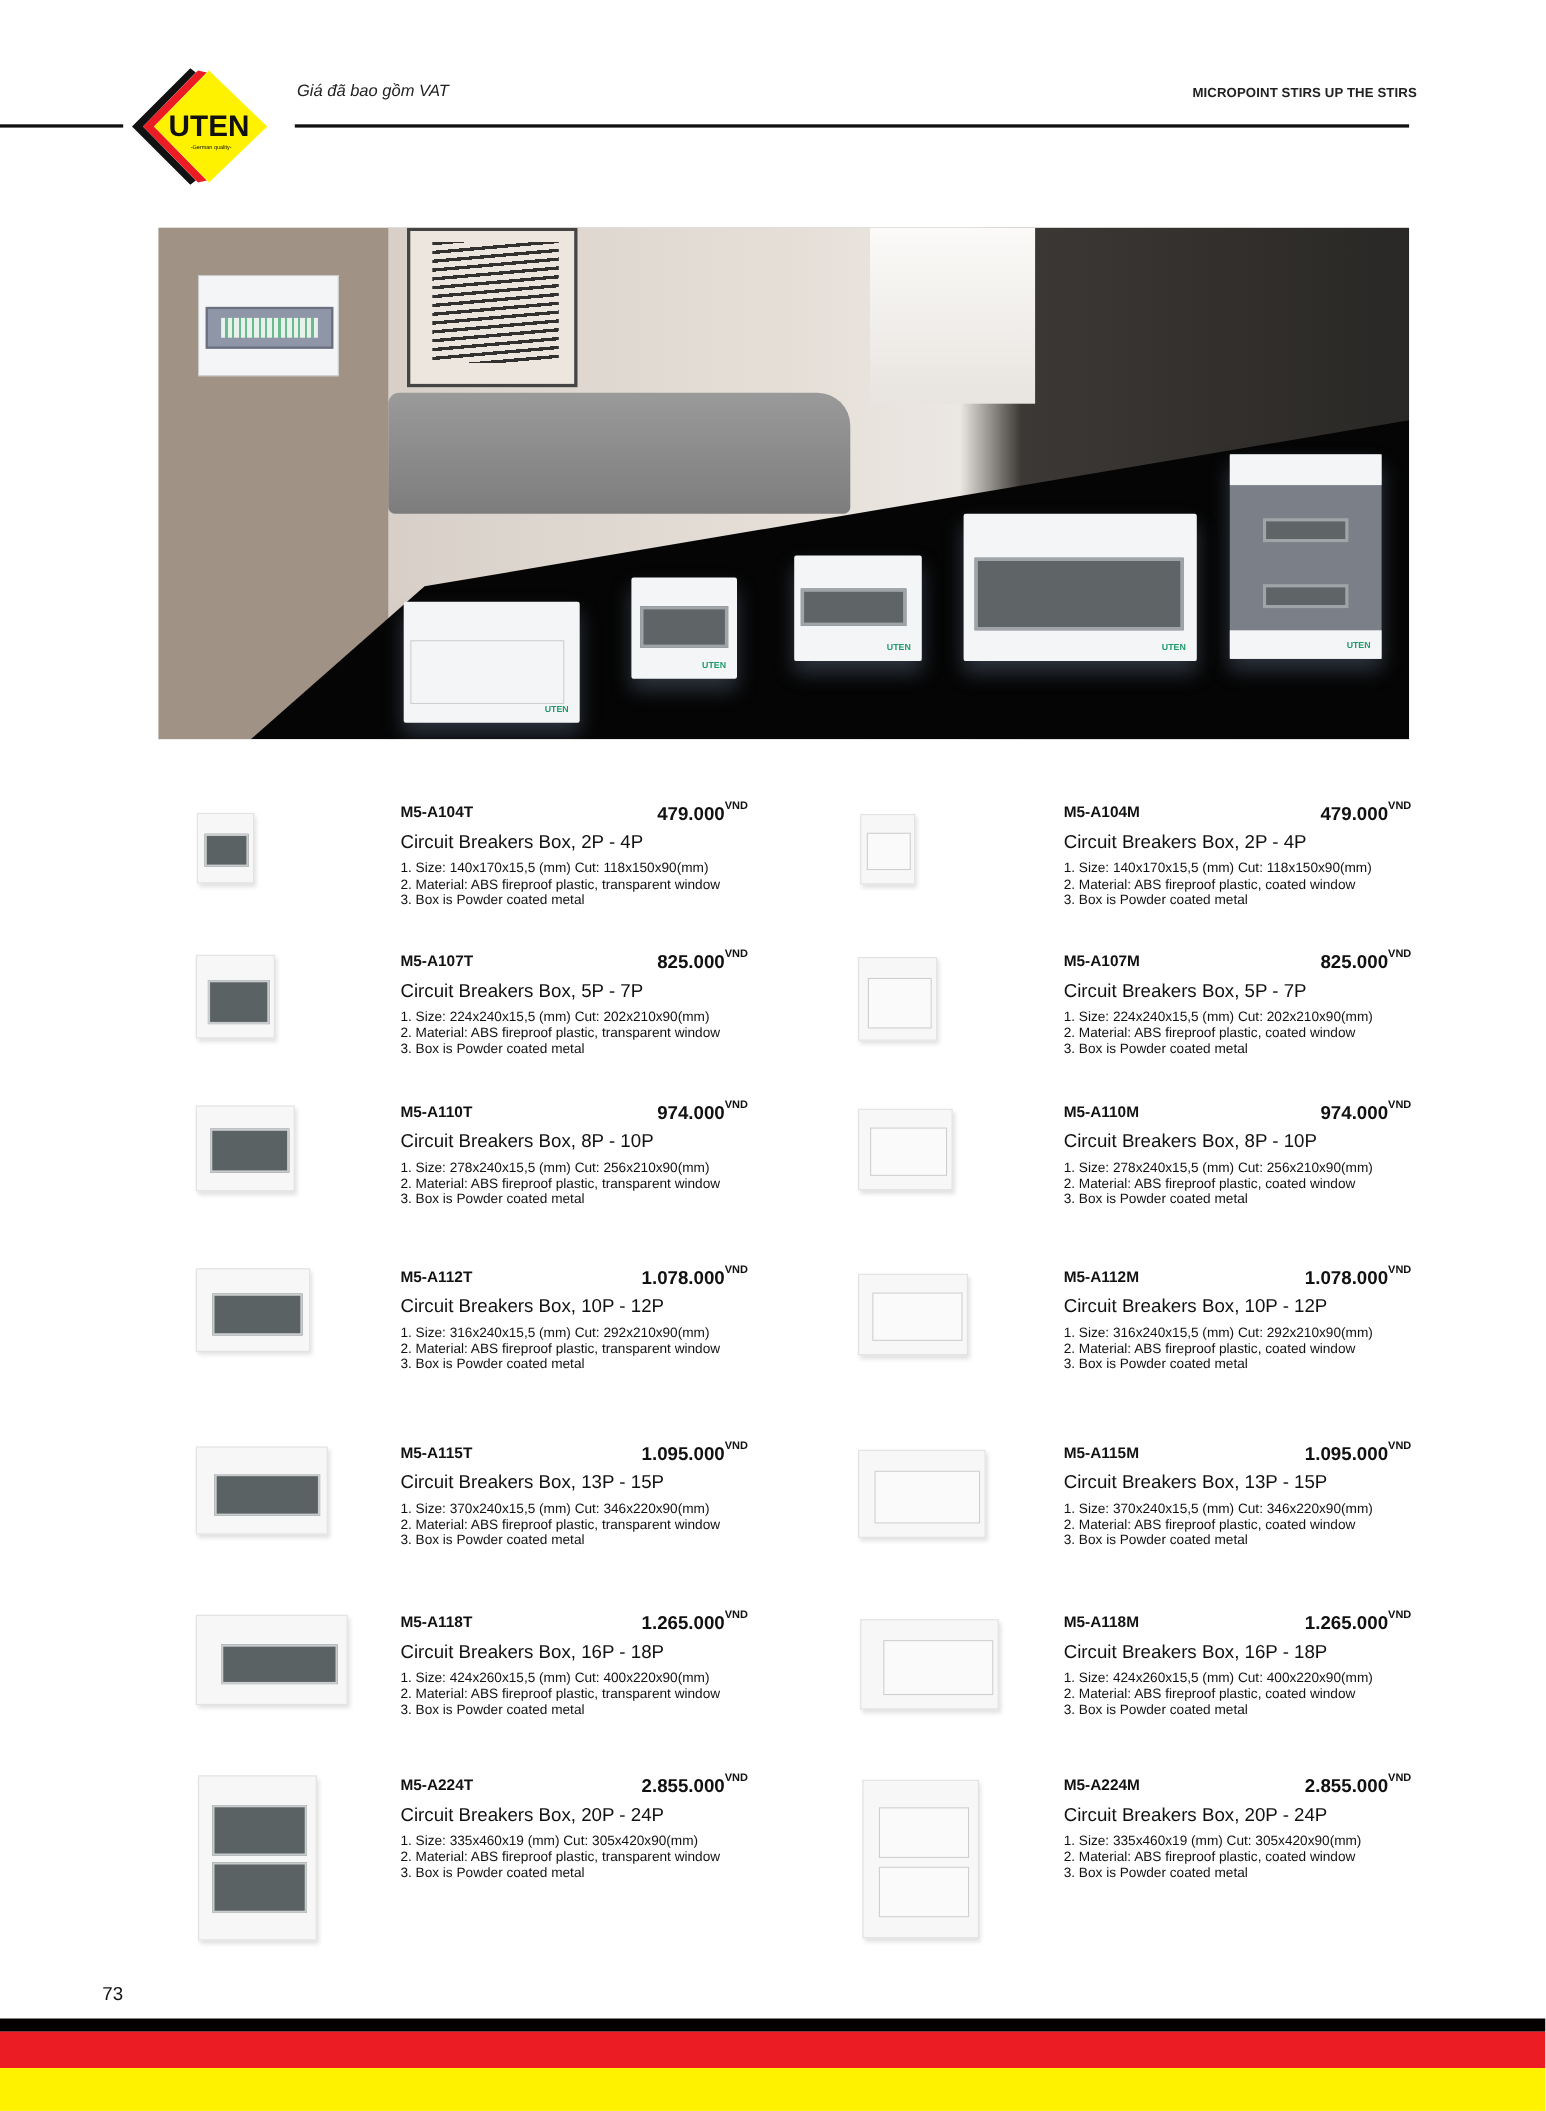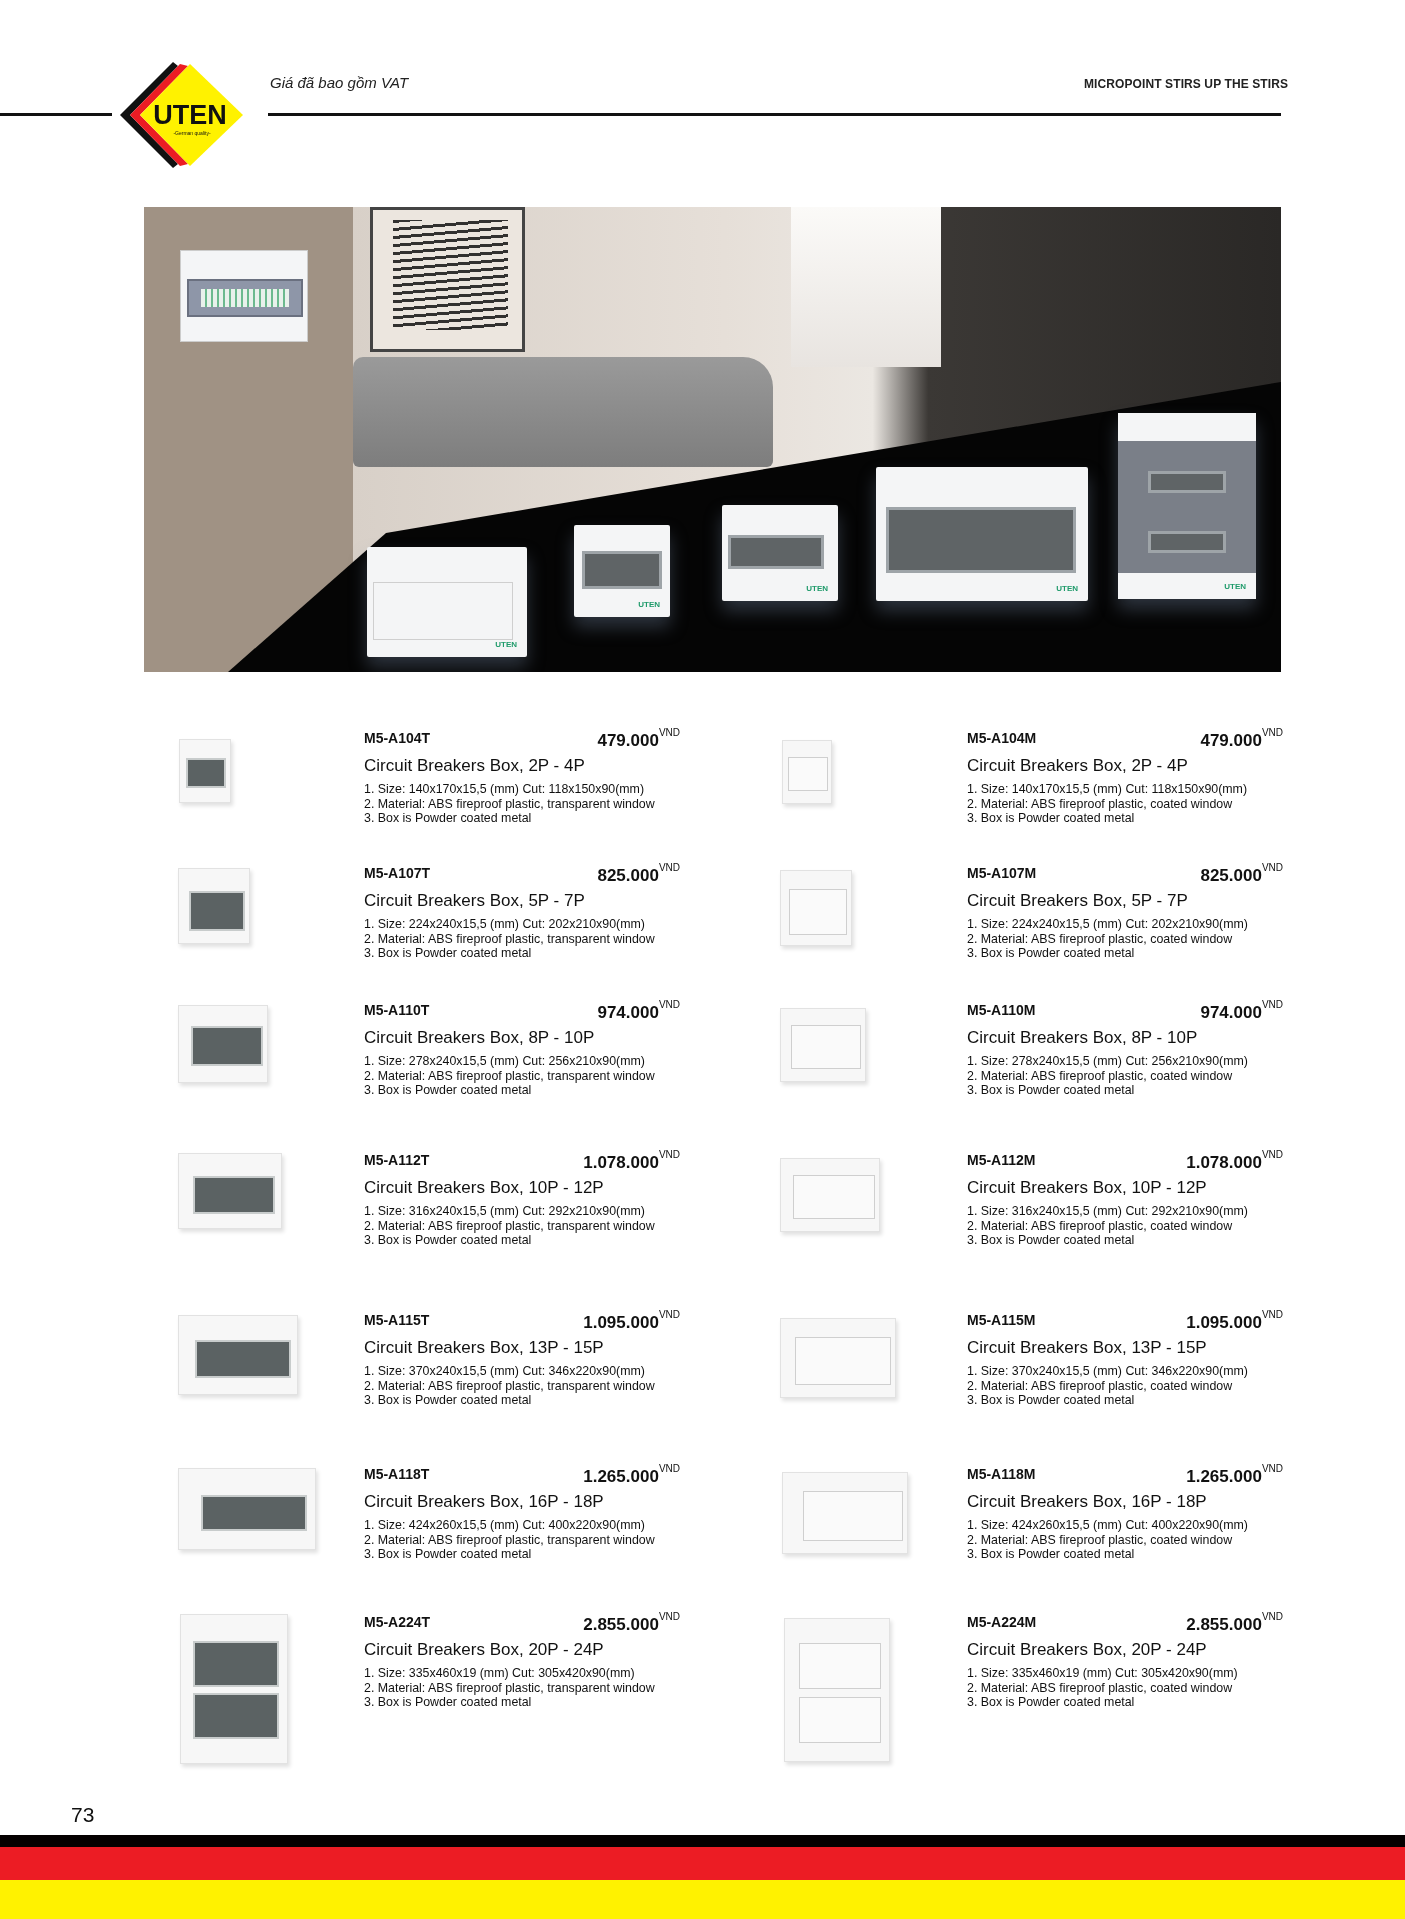--- a/index.html
+++ b/index.html
@@ -29,29 +29,29 @@
   .hero-wall-box .win::before { content: ""; position: absolute; left: 12px; top: 8px; width: 88px; height: 18px;
     background: repeating-linear-gradient(90deg,#e9f1ec 0 4px,#6cba8f 4px 6px); }
   .hero-box { position: absolute; background: #f4f5f6; border-radius: 2px; box-shadow: 0 10px 18px rgba(120,140,170,.35); }
   .hero-box .win { position: absolute; background: #5f6466; border: 3px solid #9ea4a8; }
   .hero-box .brand { position: absolute; right: 10px; bottom: 8px; font-size: 8px; color: #1e9a6a; font-weight: bold; }
 
   
   .product { position: absolute; width: 330px; }
   .p-code { position: absolute; left: 0; top: 0; font-size: 14px; font-weight: bold; }
   .p-price { position: absolute; right: 14px; top: 0; font-size: 17px; font-weight: bold; text-align: right; }
-  .p-price sup { font-size: 10px; font-weight: normal; position: relative; top: -3px; }
+  .p-price sup { font-size: 10px; font-weight: bold; position: relative; top: -3px; }
   .p-title { position: absolute; left: 0; top: 26px; font-size: 17px; white-space: nowrap; }
   .p-specs { position: absolute; left: 0; top: 52px; font-size: 12.4px; line-height: 14.6px; white-space: nowrap; }
 
   .thumb { position: absolute; background: #f7f7f7; border: 1px solid #e2e2e2; box-shadow: 2px 3px 4px rgba(0,0,0,.12); }
   .thumb .t-win { position: absolute; background: #5b6263; border: 2px solid #c8cccc; }
   .thumb .t-cover { position: absolute; border: 1px solid #cfcfcf; background: #fafafa; }
 
-  .page-num { position: absolute; left: 71px; top: 1803px; font-size: 21px; color: #111; }
+  .page-num { position: absolute; left: 93px; top: 1803px; font-size: 17px; color: #111; }
   .bar-black { position: absolute; left: 0; top: 1835px; width: 1405px; height: 12px; background: #050000; }
   .bar-red { position: absolute; left: 0; top: 1847px; width: 1405px; height: 33px; background: #ec1c24; }
   .bar-yellow { position: absolute; left: 0; top: 1880px; width: 1405px; height: 39px; background: #fff200; }
 </style>
 </head>
 <body>
 
 <div class="hdr-line-left"></div>
 <div class="hdr-line-right"></div>
 

